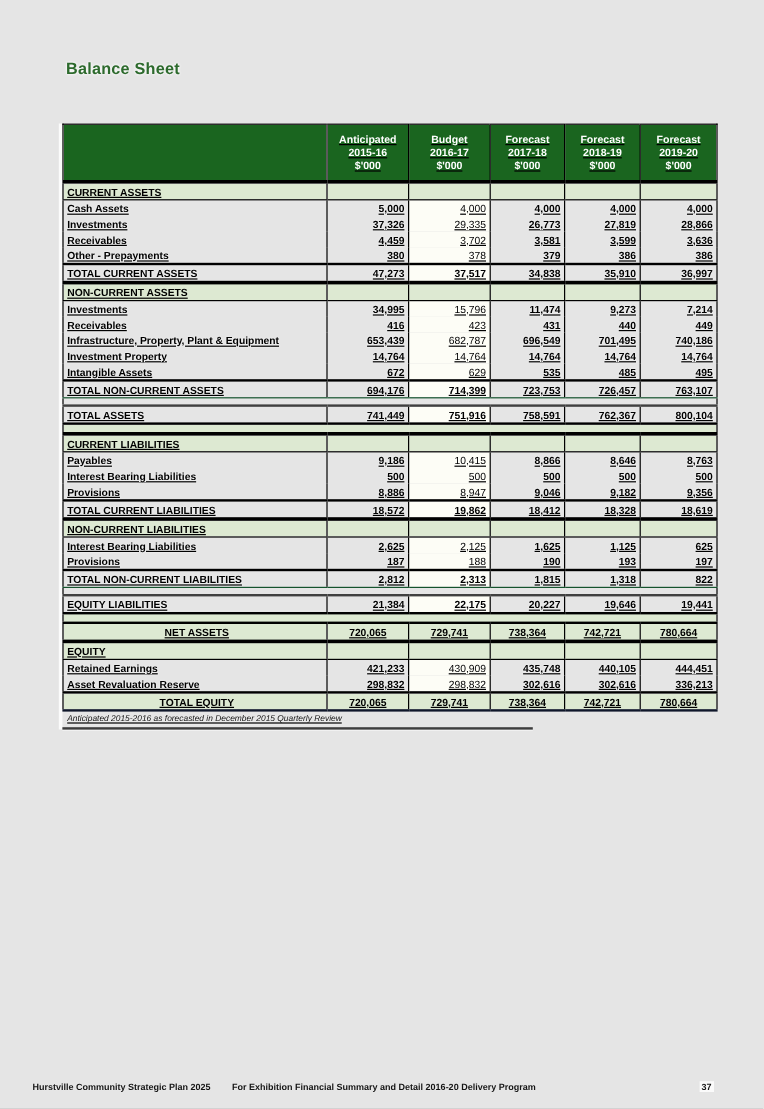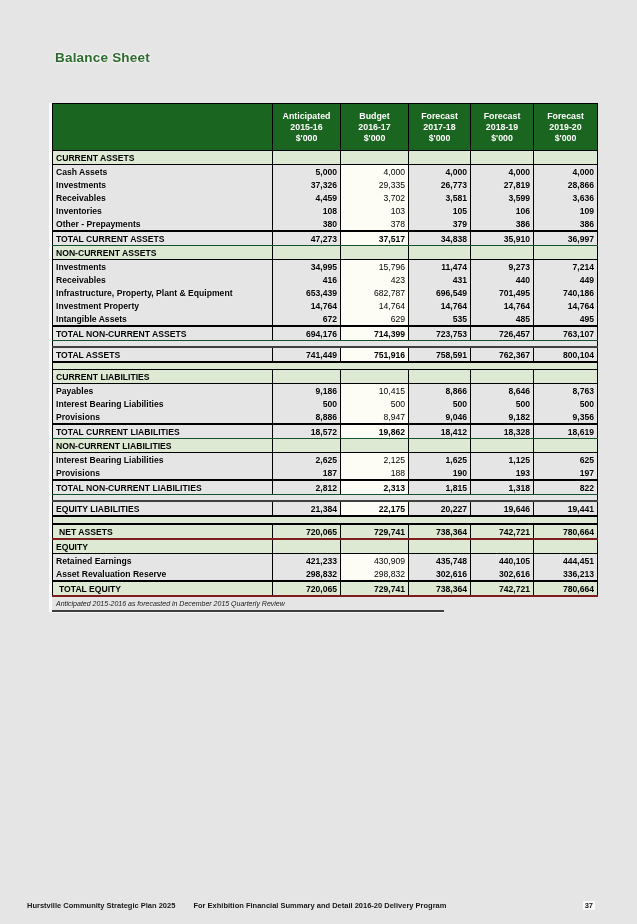--- a/index.html
+++ b/index.html
@@ -5,45 +5,45 @@
   html,body{margin:0;padding:0;}
   body{background:#6e6e6e;font-family:"Liberation Sans","DejaVu Sans",sans-serif;}
   .page{position:relative;width:637px;height:924px;background:#e5e5e5;overflow:hidden;margin:0 auto;}
 
   .doc-title{
     position:absolute;left:55px;top:50px;margin:0;
     font-size:13.5px;font-weight:bold;color:#2d6a2d;letter-spacing:.2px;
     text-shadow:0 0 2px #ffffff,0 0 3px rgba(255,255,255,.9);
   }
 
-  .table-wrap{position:absolute;left:49px;top:103px;width:552px;border-left:3px solid rgba(255,255,255,.85);}
+  .table-wrap{position:absolute;left:49px;top:103px;width:552px;border-left:3px solid rgba(255,255,255,.85);text-decoration:underline;}
   table.bs{border-collapse:collapse;table-layout:fixed;width:545px;border:1px solid #000;}
   table.bs th,table.bs td{border-left:1px solid #000;overflow:hidden;white-space:nowrap;}
   table.bs th:first-child,table.bs td:first-child{border-left:none;}
 
   thead th{
     background:#1a651f;color:#fff;font-size:8.8px;font-weight:bold;line-height:11px;
     height:44px;text-align:center;vertical-align:middle;border-bottom:1px solid #000;
   }
 
   tbody td{height:13px;font-size:8.6px;line-height:12px;padding:0 3px;color:#000;vertical-align:middle;}
   td.lbl{text-align:left;font-weight:bold;}
   td.num{text-align:right;font-weight:bold;}
 
   
   .r-data td.wcol,.r-total td.wcol,.r-grand td.wcol{background:#fdfdf6;}
   .r-data td.wcol{font-weight:400;}
 
   
   .r-data td,.r-total td,.r-grand td{text-shadow:0 0 2px rgba(255,255,255,.8);}
 
-  .r-section td{background:#dde9d2;font-weight:bold;border-top:1px solid #000000;border-bottom:1px solid #000;}
+  .r-section td{background:#dde9d2;font-weight:bold;border-top:3px solid #000000;border-bottom:1px solid #000;}
   .r-total td{border-top:2px solid #000;border-bottom:1px solid #14532d;}
   .r-grand td{border-top:2px solid #404040;border-bottom:2px solid #000;}
-  .r-hl td{background:#dde9d2;border-top:2px solid #000;border-bottom:2px solid #7f1d1d;}
+  .r-hl td{background:#dde9d2;border-top:2px solid #000;border-bottom:2px solid #0f172a;text-align:center;}
   .r-hl td.lbl{padding-left:6px;}
 
   .r-spacer td{padding:0;border-left:none;}
   td.sp-gray{height:5px;background:transparent;}
   td.sp-pale{height:6px;background:#dde9d2;}
 
   .footnote{
     width:384px;margin-top:1px;padding:2px 4px 3px 4px;
     font-size:7px;font-style:italic;color:#111;
     text-shadow:0 0 2px rgba(255,255,255,.7);
@@ -133,28 +133,20 @@
           </tr>
           <tr class="r-data">
             <td class="lbl">Receivables</td>
             <td class="num">4,459</td>
             <td class="num wcol">3,702</td>
             <td class="num">3,581</td>
             <td class="num">3,599</td>
             <td class="num">3,636</td>
           </tr>
           <tr class="r-data">
-            <td class="lbl">Inventories</td>
-            <td class="num">108</td>
-            <td class="num wcol">103</td>
-            <td class="num">105</td>
-            <td class="num">106</td>
-            <td class="num">109</td>
-          </tr>
-          <tr class="r-data">
             <td class="lbl">Other - Prepayments</td>
             <td class="num">380</td>
             <td class="num wcol">378</td>
             <td class="num">379</td>
             <td class="num">386</td>
             <td class="num">386</td>
           </tr>
           <tr class="r-total">
             <td class="lbl">TOTAL CURRENT ASSETS</td>
             <td class="num">47,273</td>

